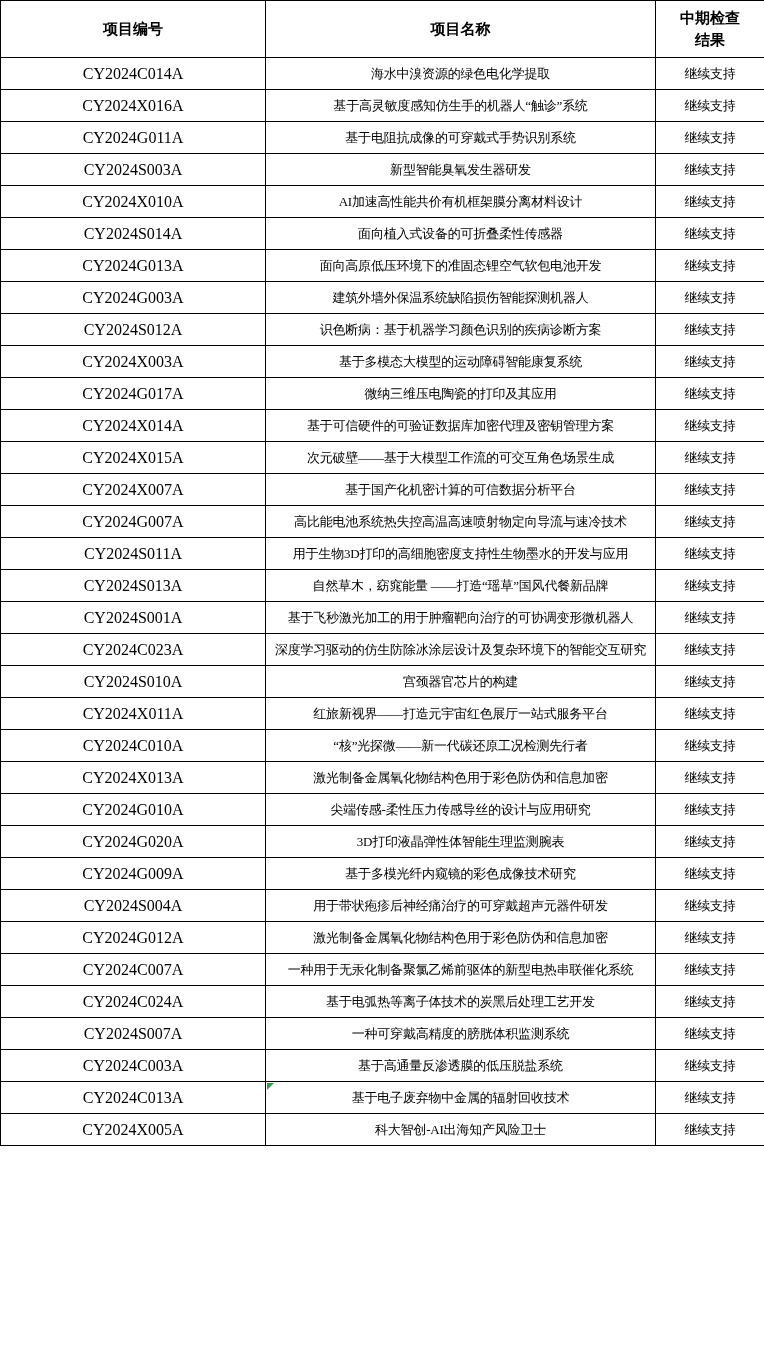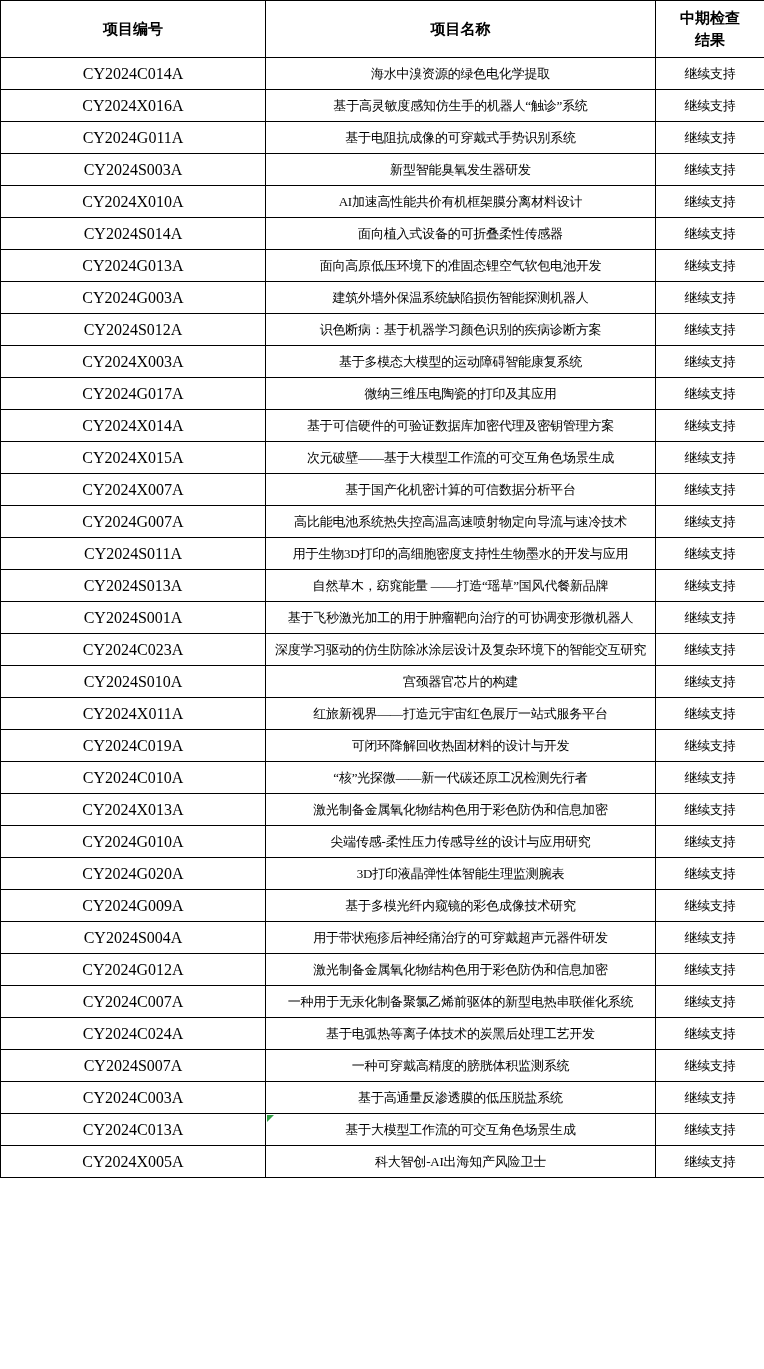--- a/index.html
+++ b/index.html
@@ -185,25 +185,20 @@
     <td class="name-cell">宫颈器官芯片的构建</td>
     <td class="result-cell">继续支持</td>
   </tr>
 
   <tr>
     <td class="code-cell">CY2024X011A</td>
     <td class="name-cell">红旅新视界——打造元宇宙红色展厅一站式服务平台</td>
     <td class="result-cell">继续支持</td>
   </tr>
 
-  <tr>
-    <td class="code-cell">CY2024C019A</td>
-    <td class="name-cell">可闭环降解回收热固材料的设计与开发</td>
-    <td class="result-cell">继续支持</td>
-  </tr>
 
   <tr>
     <td class="code-cell">CY2024C010A</td>
     <td class="name-cell">“核”光探微——新一代碳还原工况检测先行者</td>
     <td class="result-cell">继续支持</td>
   </tr>
 
   <tr>
     <td class="code-cell">CY2024X013A</td>
     <td class="name-cell">激光制备金属氧化物结构色用于彩色防伪和信息加密</td>
@@ -261,21 +256,21 @@
 
 
   <tr>
     <td class="code-cell">CY2024C003A</td>
     <td class="name-cell">基于高通量反渗透膜的低压脱盐系统</td>
     <td class="result-cell">继续支持</td>
   </tr>
 
   <tr>
     <td class="code-cell">CY2024C013A</td>
-    <td class="name-cell has-marker">基于大模型工作流的可交互角色场景生成</td>
+    <td class="name-cell has-marker">基于电子废弃物中金属的辐射回收技术</td>
     <td class="result-cell">继续支持</td>
   </tr>
 
 
   <tr>
     <td class="code-cell">CY2024X005A</td>
     <td class="name-cell">科大智创-AI出海知产风险卫士</td>
     <td class="result-cell">继续支持</td>
   </tr>
 

